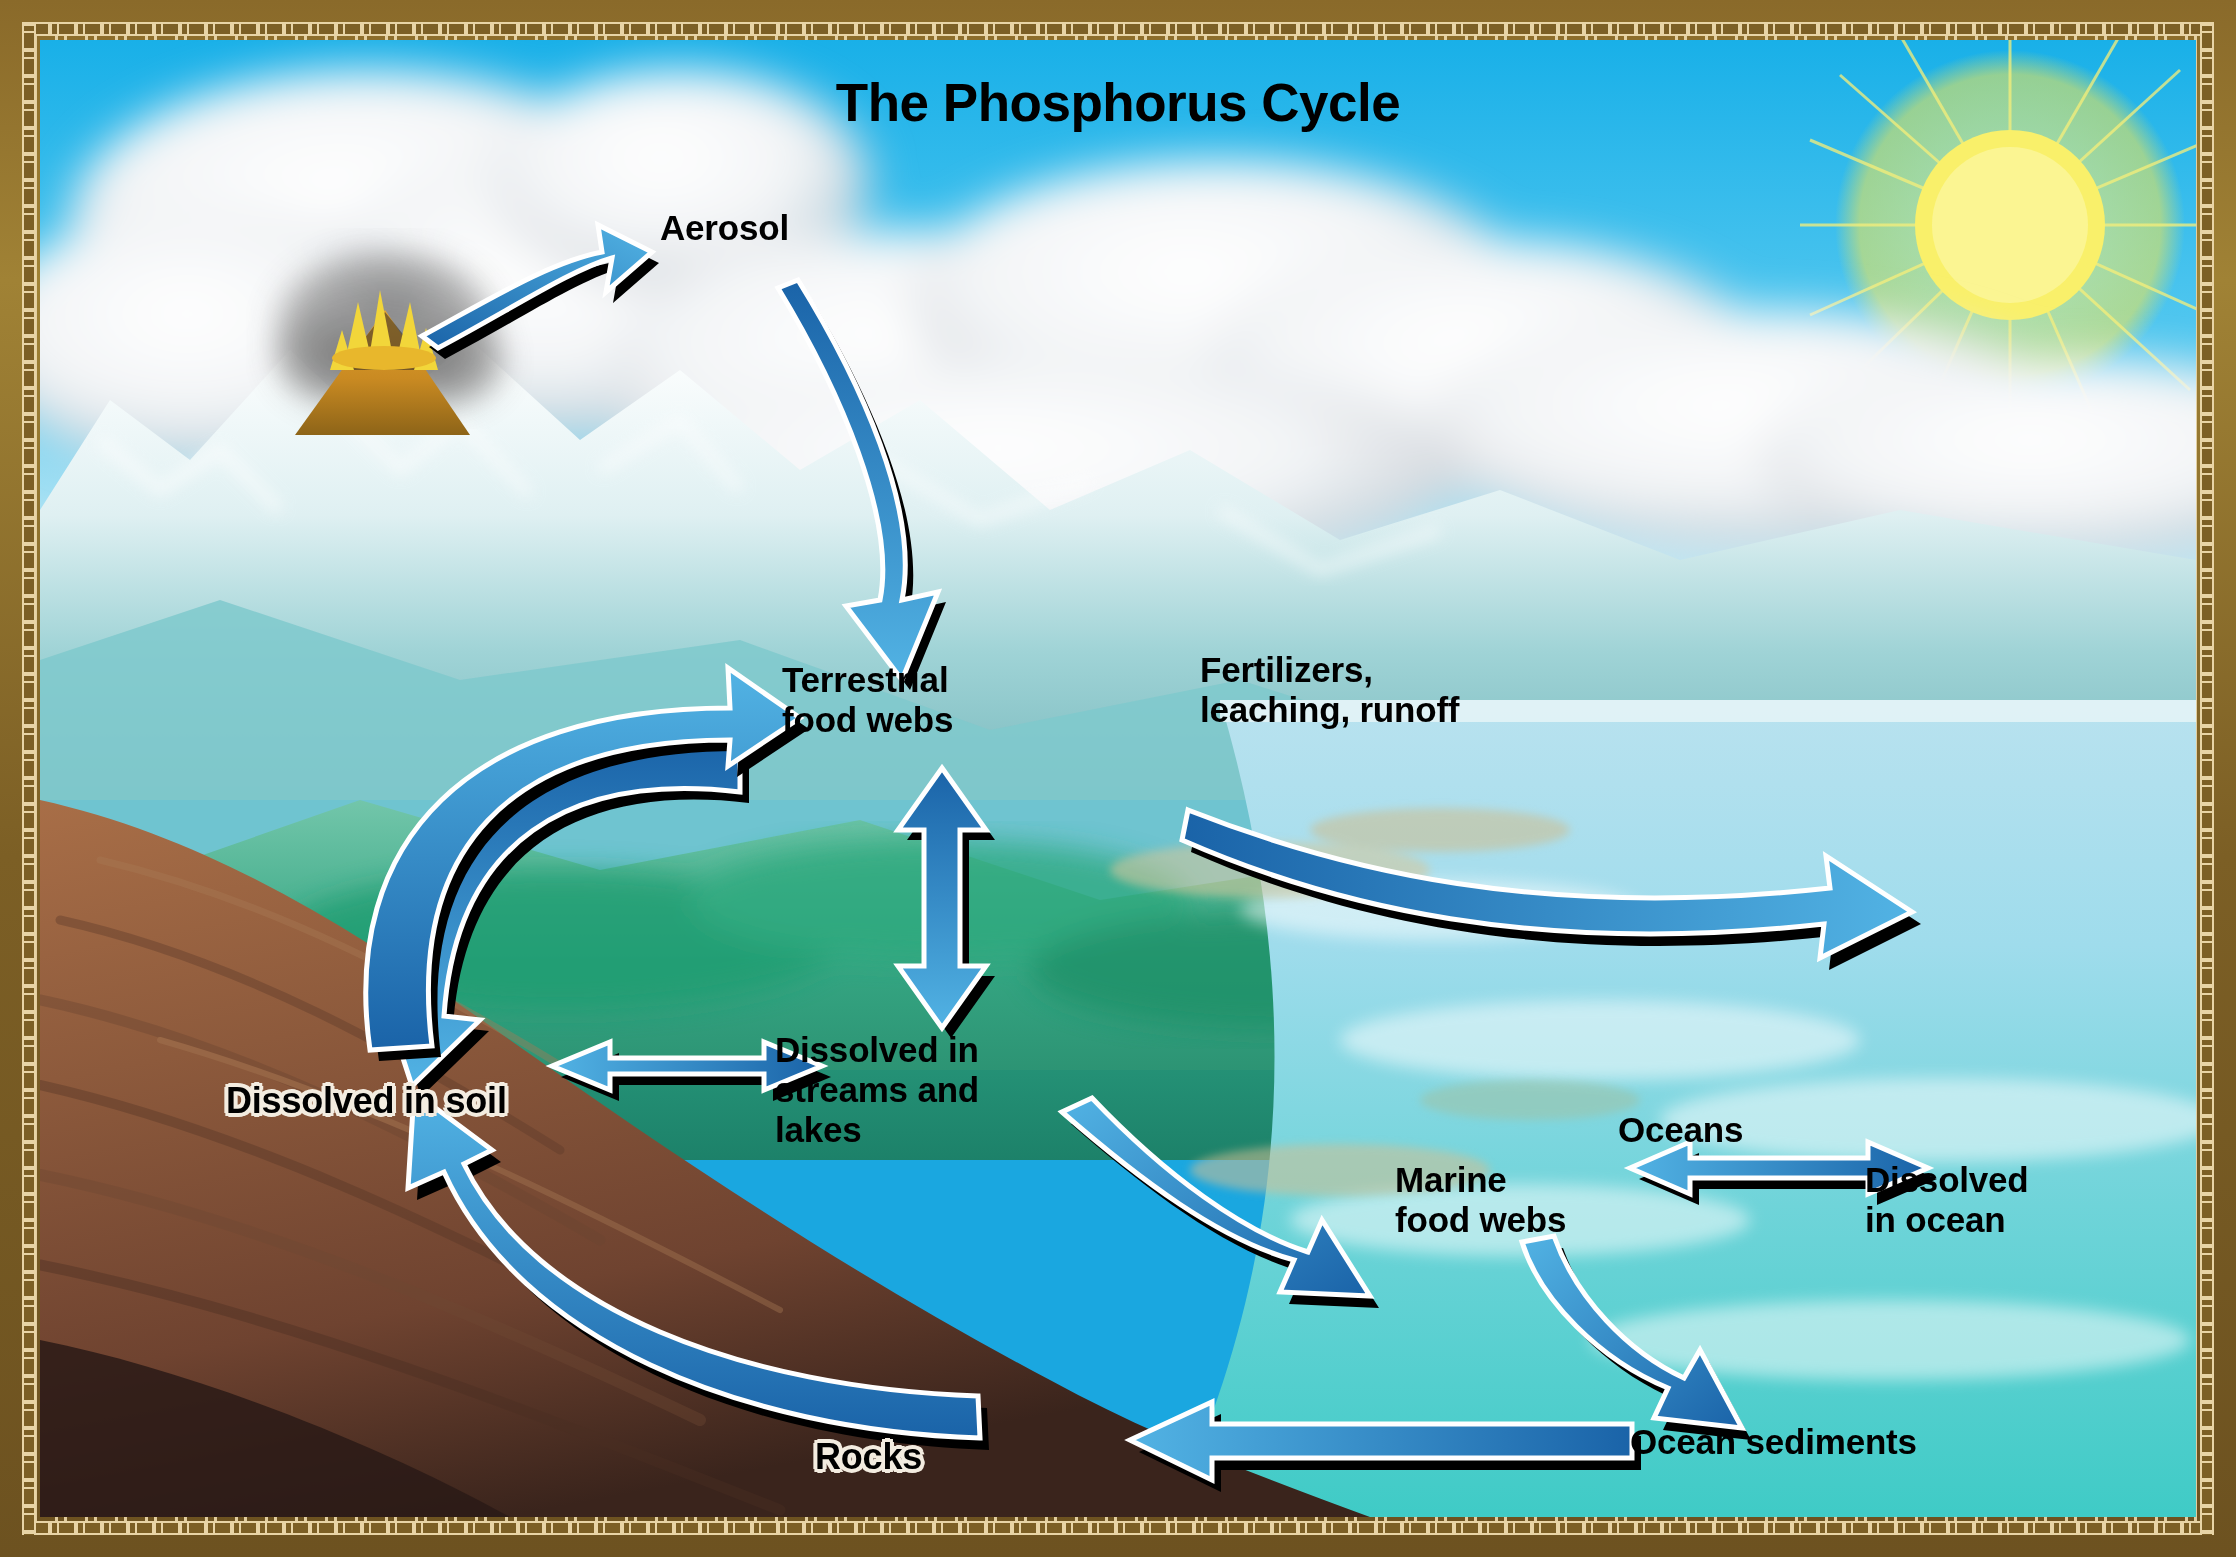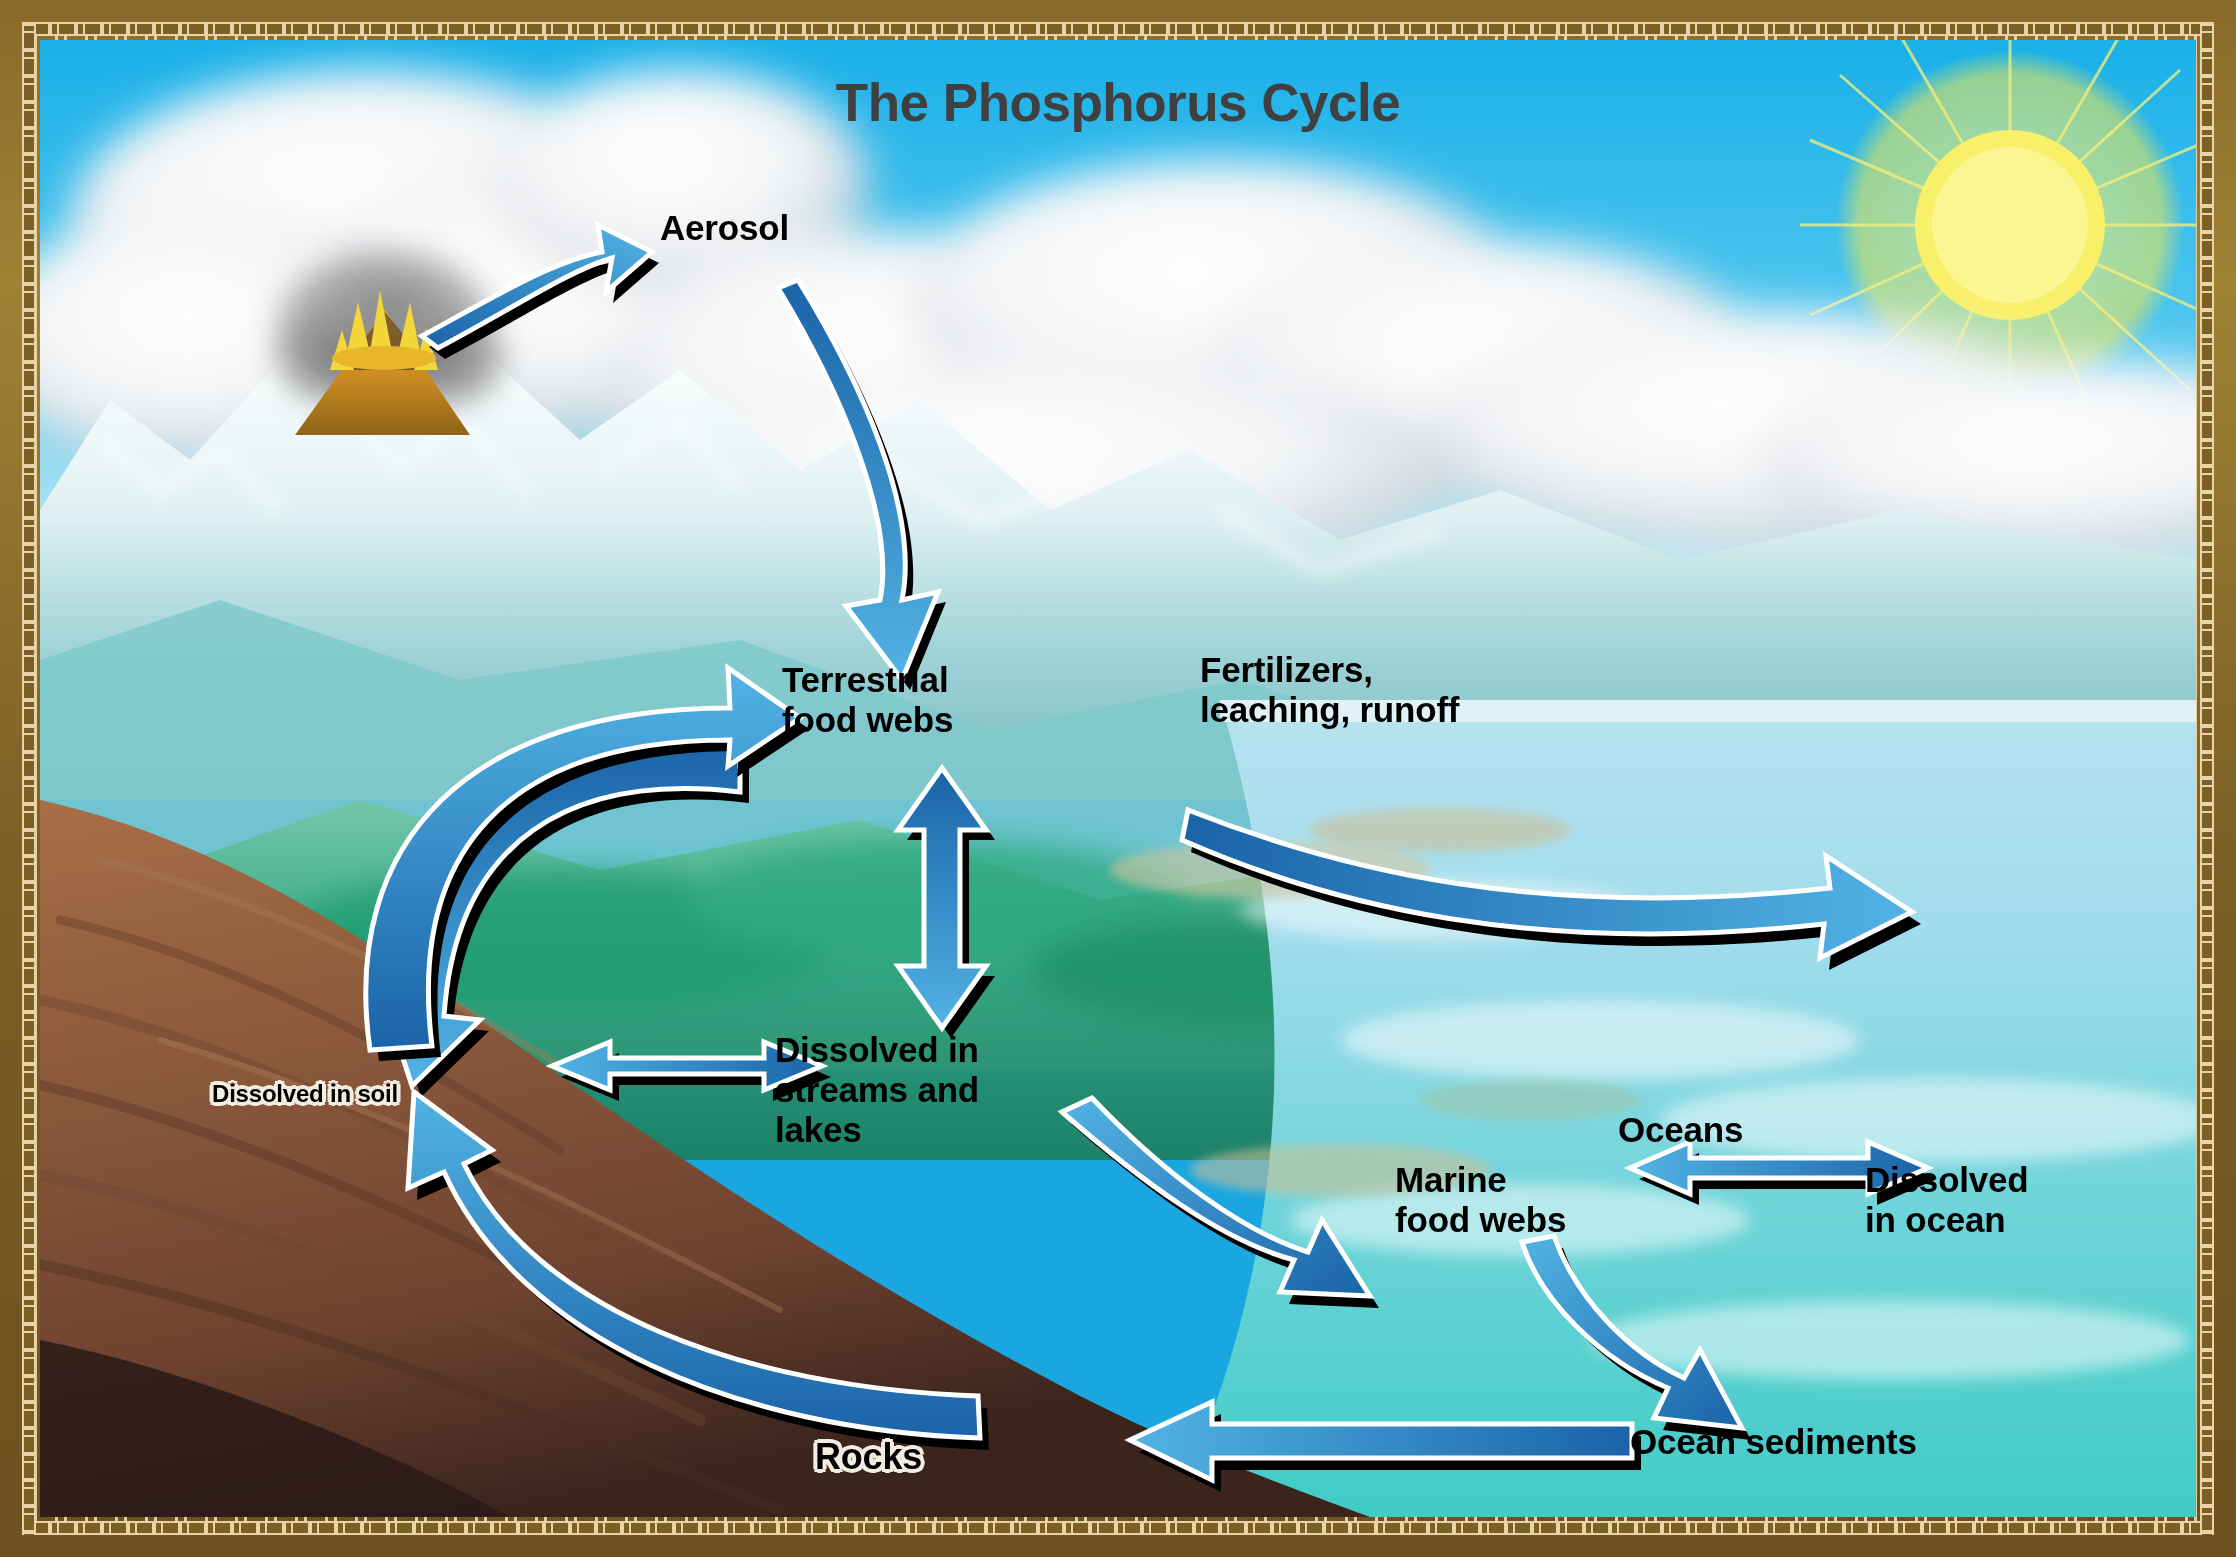--- a/index.html
+++ b/index.html
@@ -64,21 +64,21 @@
   }
   .lbl.halo{
     text-shadow:
       -3px -3px 0 #f3ece0, 3px -3px 0 #f3ece0,
       -3px  3px 0 #f3ece0, 3px  3px 0 #f3ece0,
       -4px 0 0 #f3ece0, 4px 0 0 #f3ece0,
        0 -4px 0 #f3ece0, 0 4px 0 #f3ece0;
   }
   #title{
     position:absolute;left:0;right:0;top:32px;text-align:center;
-    font-size:53px;font-weight:bold;color:#404040;letter-spacing:-.5px;
+    font-size:53px;font-weight:bold;color:#000000;letter-spacing:-.5px;
   }
 </style>
 </head>
 <body>
 
 <div id="stage">
 
   <div id="frame">
     <div id="frame-inner"></div>
     <div id="frame-chain-top"></div>
@@ -382,21 +382,21 @@
     <div id="title">The Phosphorus Cycle</div>
 
     <div class="lbl" style="left:620px;top:168px;font-size:35px;">Aerosol</div>
 
     <div class="lbl" style="left:742px;top:620px;font-size:35px;">Terrestrial
 food webs</div>
 
     <div class="lbl" style="left:1160px;top:610px;font-size:35px;">Fertilizers,
 leaching, runoff</div>
 
-    <div class="lbl halo" style="left:136px;top:1040px;font-size:24px;padding-left:36px;">Dissolved in soil</div>
+    <div class="lbl halo" style="left:150px;top:1040px;font-size:36px;padding-left:36px;">Dissolved in soil</div>
 
     <div class="lbl" style="left:735px;top:990px;font-size:35px;">Dissolved in
 streams and
 lakes</div>
 
     <div class="lbl" style="left:1578px;top:1070px;font-size:35px;">Oceans</div>
 
     <div class="lbl" style="left:1355px;top:1120px;font-size:35px;">Marine
 food webs</div>
 

